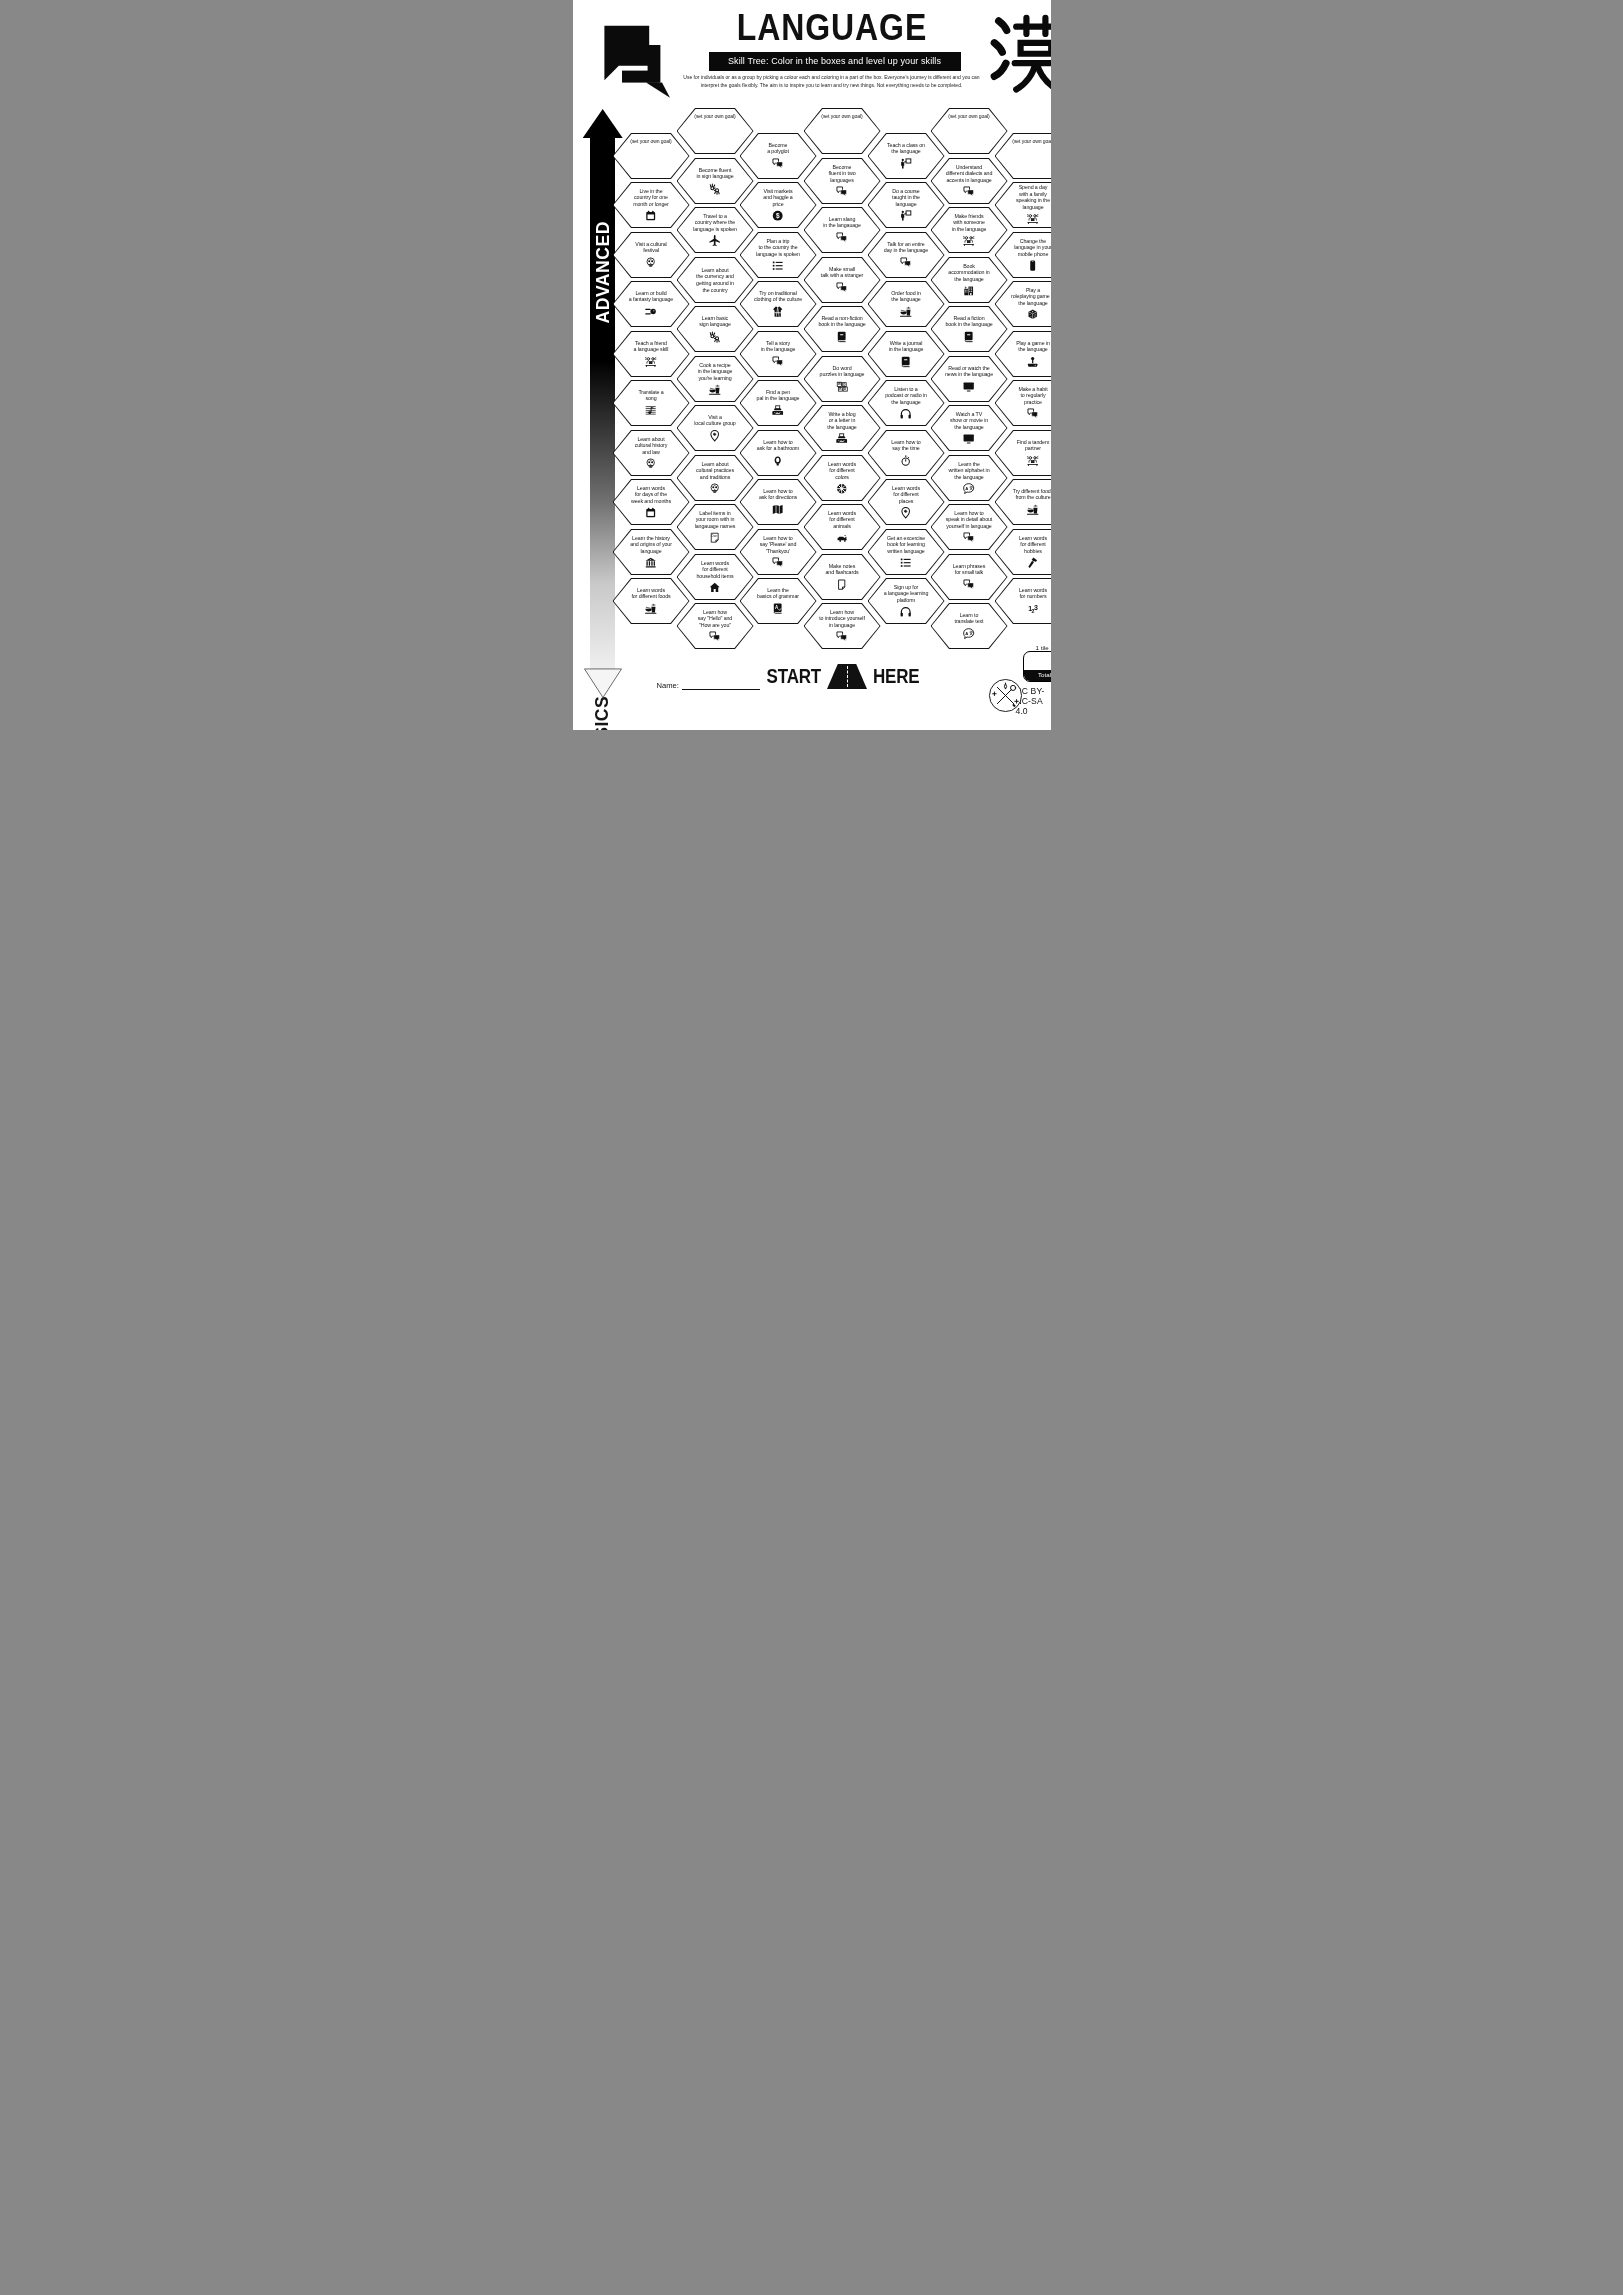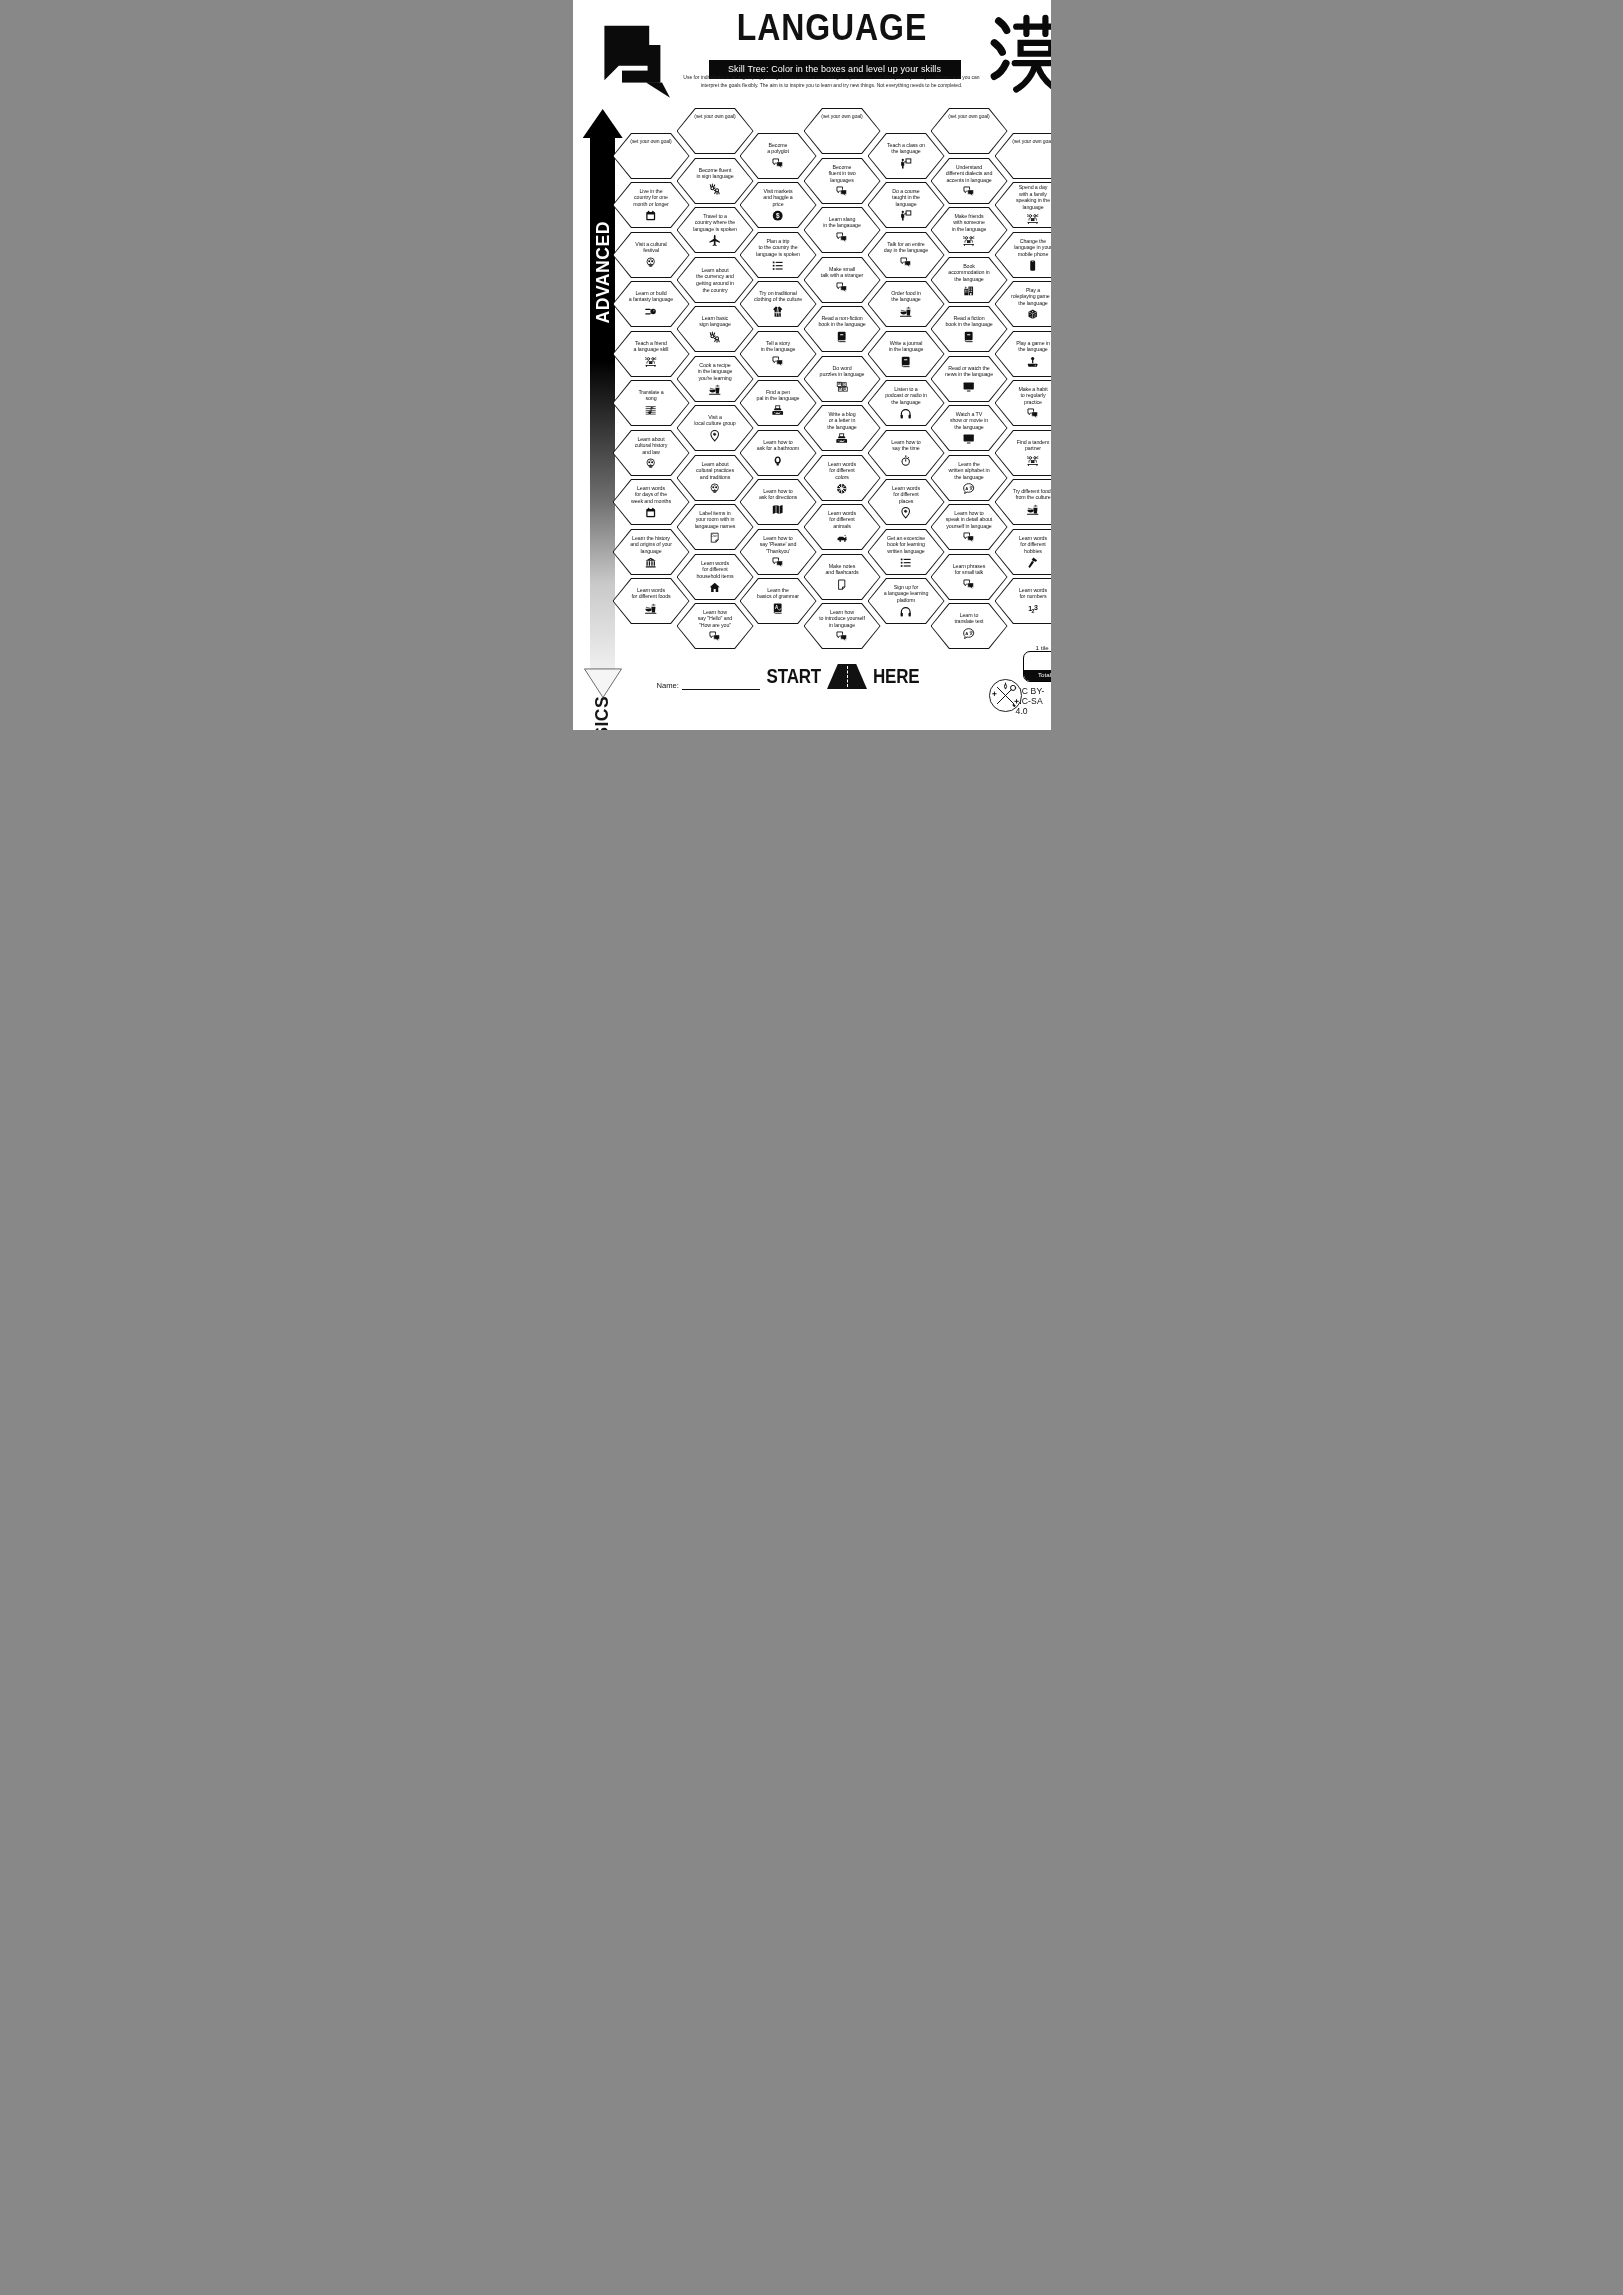--- a/index.html
+++ b/index.html
@@ -3,21 +3,21 @@
 <meta charset="utf-8">
 <style>
   html,body{margin:0;padding:0;background:#888;}
   .page{position:relative;width:478px;height:730px;background:#fff;overflow:hidden;
         font-family:"Liberation Sans","DejaVu Sans",sans-serif;color:#111;margin:0 auto;}
   
   .logo{position:absolute;left:25px;top:21px;width:80px;height:80px;}
   .title{position:absolute;left:130px;top:8.3px;width:259px;text-align:center;
          font-size:32px;font-weight:bold;letter-spacing:0.9px;line-height:1;
          transform:scaleY(1.18);transform-origin:top center;white-space:nowrap;}
-  .subtitle{position:absolute;left:136px;top:60px;width:252px;height:19.4px;line-height:19.4px;
+  .subtitle{position:absolute;left:136px;top:52px;width:252px;height:19.4px;line-height:19.4px;
             background:#0a0a0a;color:#fff;text-align:center;font-size:9px;letter-spacing:0.1px;}
   .desc{position:absolute;left:103px;top:74px;width:312px;text-align:center;font-size:5px;
         line-height:1.5;white-space:pre-line;color:#1c1c1c;}
   .kanji{position:absolute;left:414px;top:9.3px;width:73px;height:88px;}
   
   .axis{position:absolute;left:10.2px;top:109px;width:40px;height:575px;}
   .axis .head-up{position:absolute;left:0;top:0;width:40px;height:29px;background:#000;
                  clip-path:polygon(50% 0,100% 100%,0 100%);}
   .axis .bar{position:absolute;left:7.4px;top:28px;width:25px;height:532px;
              background:linear-gradient(180deg,#000 0%,#000 42%,#6e6e6e 68%,#c9c9c9 84%,#efefef 100%);}

